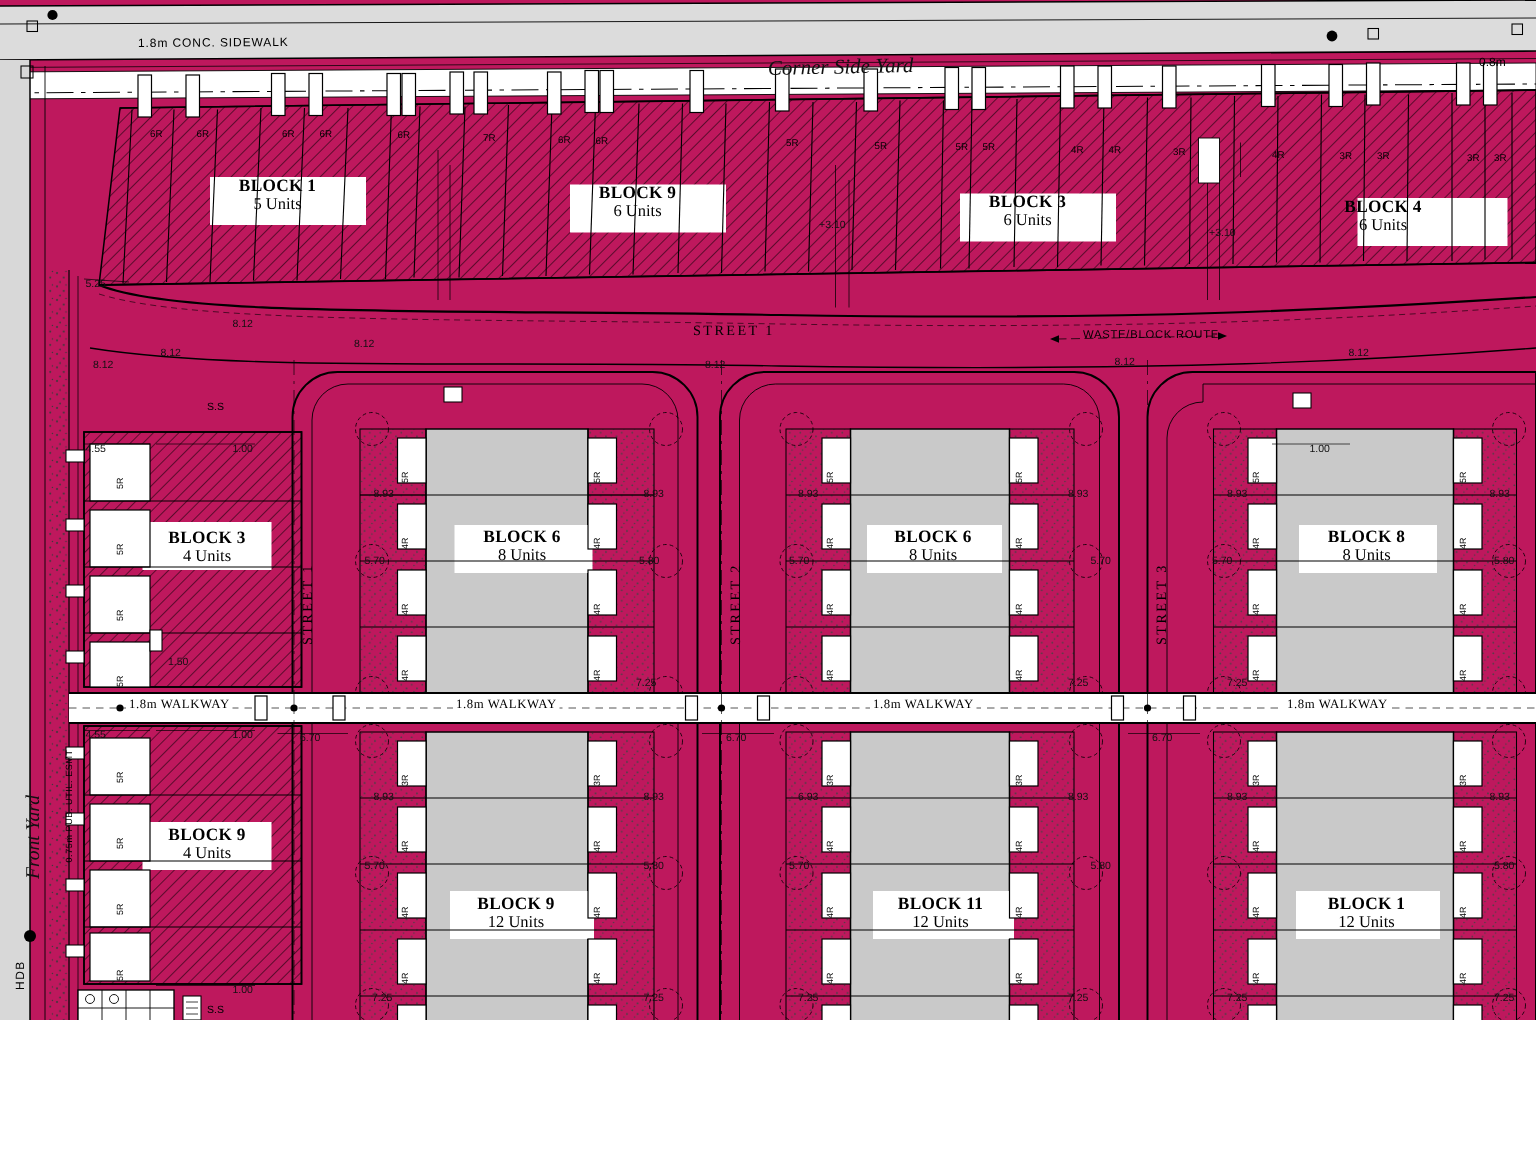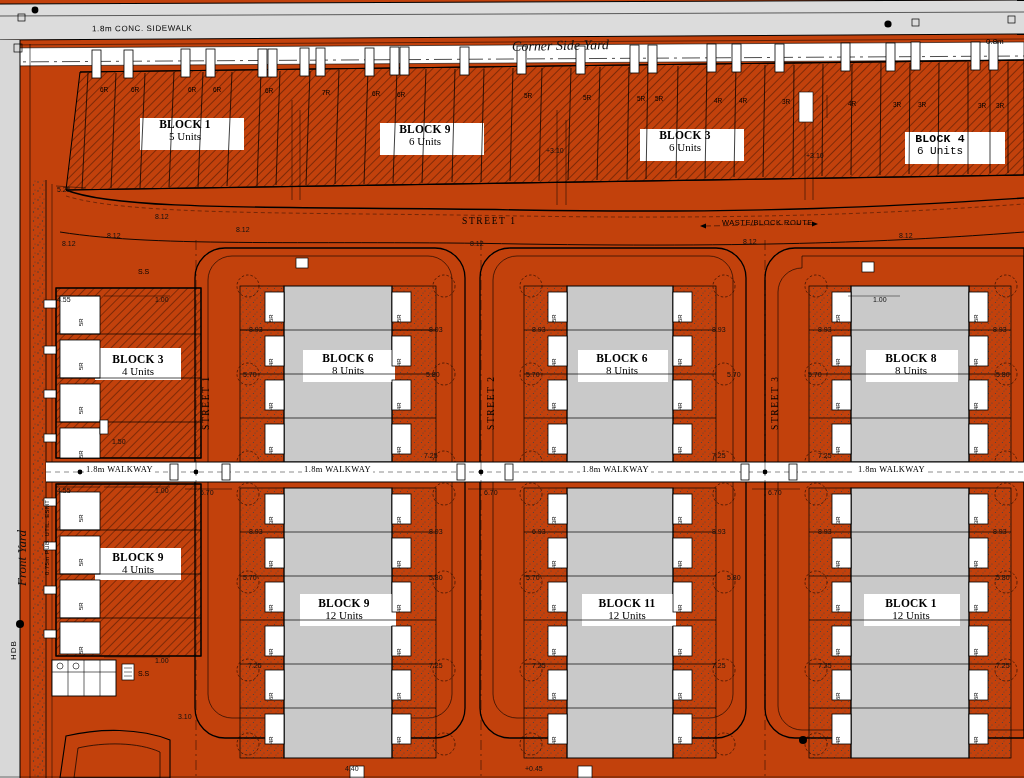--- a/index.html
+++ b/index.html
@@ -2,23 +2,23 @@
 <html><head>
 <meta charset="utf-8">
 <style>
   html,body{margin:0;padding:0;background:#ffffff;}
   body{
     font-family:"Liberation Serif", serif;
     -webkit-font-smoothing:antialiased;
   }
   #plan{
     position:relative;
-    width:1024px;height:778px;
+    width:1024px;height:680px;
     overflow:hidden;
-    background:#c2410c;
+    background:#be185d;
     font-family:"Liberation Serif", serif;
   }
   #plan svg.layer{
     position:absolute;left:0;top:0;width:1024px;height:778px;
     pointer-events:none;
   }
   .lbl{
     position:absolute;
     font-family:"Liberation Serif", serif;
     color:#000;
@@ -604,21 +604,21 @@
     <div class="blockunits">5 Units</div>
   </div>
   <div class="blockbox" style="left:365px;top:123px;width:120px;">
     <div class="blockname">BLOCK 9</div>
     <div class="blockunits">6 Units</div>
   </div>
   <div class="blockbox" style="left:625px;top:129px;width:120px;">
     <div class="blockname">BLOCK 3</div>
     <div class="blockunits">6 Units</div>
   </div>
-  <div class="blockbox" style="left:880px;top:132px;width:120px;font-family:Liberation Mono, monospace;">
+  <div class="blockbox" style="left:862px;top:132px;width:120px;">
     <div class="blockname">BLOCK 4</div>
     <div class="blockunits">6 Units</div>
   </div>
   <div class="blockbox" style="left:78px;top:353px;width:120px;">
     <div class="blockname">BLOCK 3</div>
     <div class="blockunits">4 Units</div>
   </div>
   <div class="blockbox" style="left:288px;top:352px;width:120px;">
     <div class="blockname">BLOCK 6</div>
     <div class="blockunits">8 Units</div>

